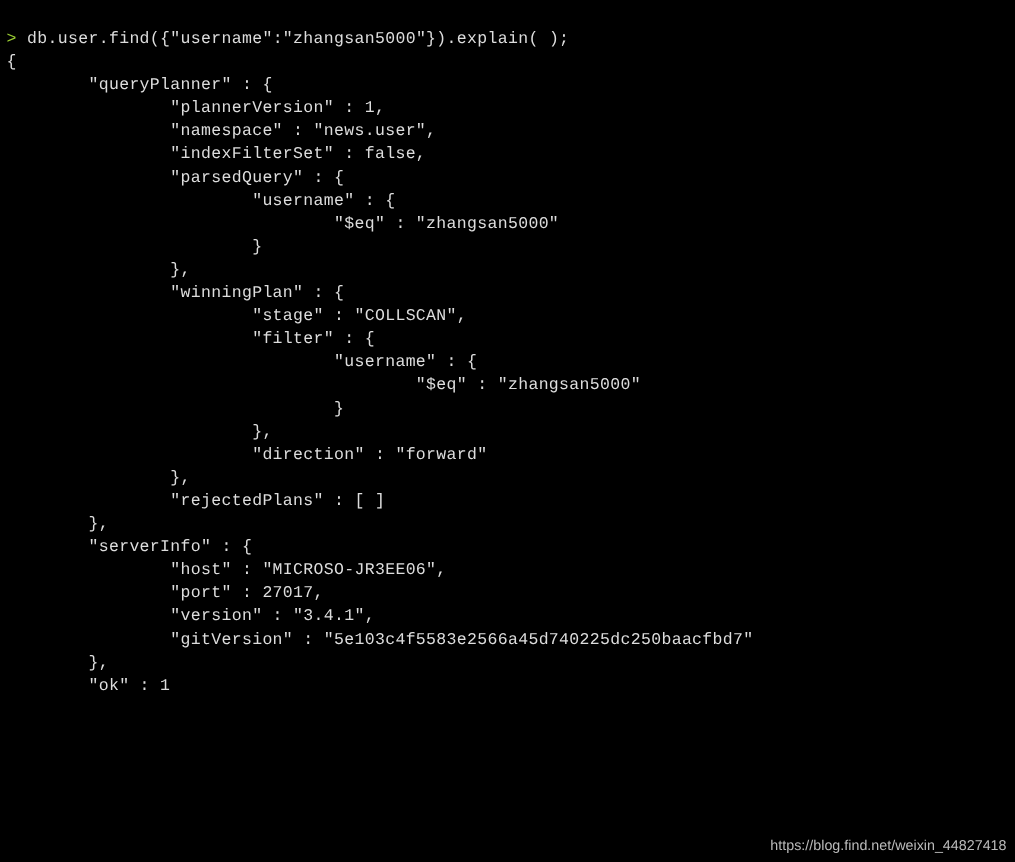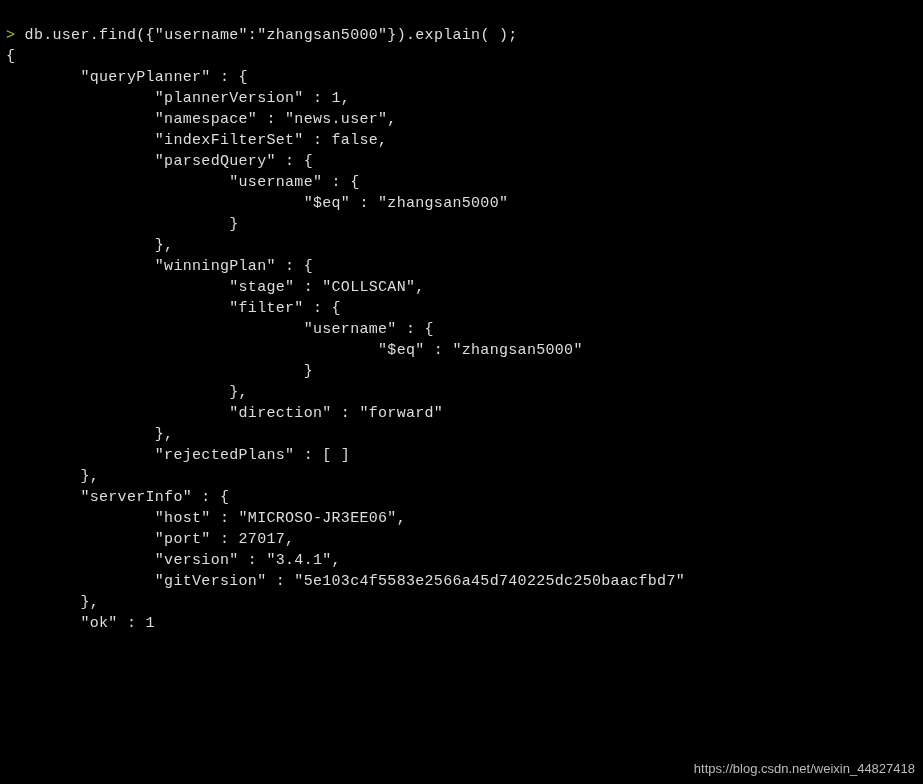--- a/index.html
+++ b/index.html
@@ -61,13 +61,13 @@
         },
         "serverInfo" : {
                 "host" : "MICROSO-JR3EE06",
                 "port" : 27017,
                 "version" : "3.4.1",
                 "gitVersion" : "5e103c4f5583e2566a45d740225dc250baacfbd7"
         },
         "ok" : 1</div>
 </div>
 
-<div class="watermark">https://blog.csdn.net/weixin_44827418</div>
+<div class="watermark">https://blog.find.net/weixin_44827418</div>
 
 </body></html>

